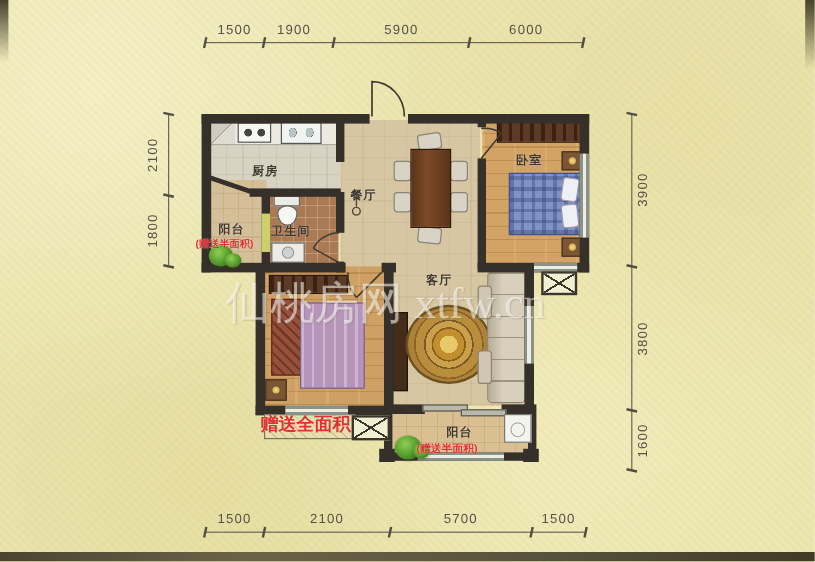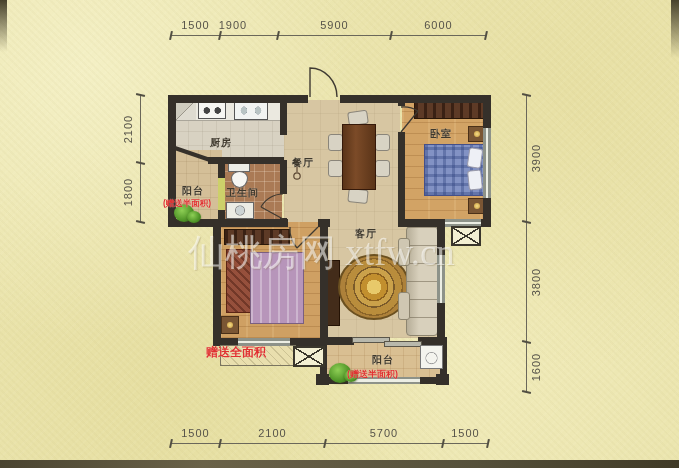--- a/index.html
+++ b/index.html
@@ -54,21 +54,21 @@
 <div id="canvas">
 
   <div>
     <div class="dimline" style="left:171px;top:35px;width:315px;height:1px"></div>
     <div class="tickv" style="left:170px;top:31px"></div>
     <div class="tickv" style="left:219px;top:31px"></div>
     <div class="tickv" style="left:277px;top:31px"></div>
     <div class="tickv" style="left:390px;top:31px"></div>
     <div class="tickv" style="left:485px;top:31px"></div>
     <div class="dimlab" style="left:171px;top:19px;width:49px">1500</div>
-    <div class="dimlab" style="left:204px;top:19px;width:58px">1900</div>
+    <div class="dimlab" style="left:216px;top:19px;width:58px">1900</div>
     <div class="dimlab" style="left:278px;top:19px;width:113px">5900</div>
     <div class="dimlab" style="left:391px;top:19px;width:95px">6000</div>
   </div>
 
   <div>
     <div class="dimline" style="left:171px;top:443px;width:317px;height:1px"></div>
     <div class="tickv" style="left:170px;top:439px"></div>
     <div class="tickv" style="left:219px;top:439px"></div>
     <div class="tickv" style="left:324px;top:439px"></div>
     <div class="tickv" style="left:442px;top:439px"></div>
@@ -202,21 +202,21 @@
   <div class="lbl" style="left:210px;top:136px">厨房</div>
   <div class="lbl" style="left:292px;top:156px">餐厅</div>
   <div class="lbl" style="left:430px;top:127px">卧室</div>
   <div class="lbl" style="left:226px;top:186px">卫生间</div>
   <div class="lbl" style="left:355px;top:227px">客厅</div>
   <div class="lbl" style="left:182px;top:184px">阳台</div>
   <div class="lbl" style="left:372px;top:353px">阳台</div>
 
   <div class="red" style="left:163px;top:198px;font-size:8.5px">(赠送半面积)</div>
   <div class="red" style="left:347px;top:368px;font-size:9px">(赠送半面积)</div>
-  <div class="red" style="left:206px;top:344px;font-size:12px">赠送全面积</div>
+  <div class="red" style="left:217px;top:344px;font-size:15px">赠送全面积</div>
 
   <div class="watermark" style="left:188px;top:228px;font-size:37px">仙桃房网 xtfw.cn</div>
 
   <div class="edge" style="left:0;top:0;width:7px;height:52px;background:linear-gradient(to bottom,#47422c,transparent)"></div>
   <div class="edge" style="left:671px;top:0;width:8px;height:58px;background:linear-gradient(to bottom,#47422c,transparent)"></div>
   <div class="edge" style="left:0;top:460px;width:679px;height:8px;background:linear-gradient(to right,#4a4430,#6a6248 30%,#55503a 70%,#403a26)"></div>
 
 </div>
 
 </body></html>

